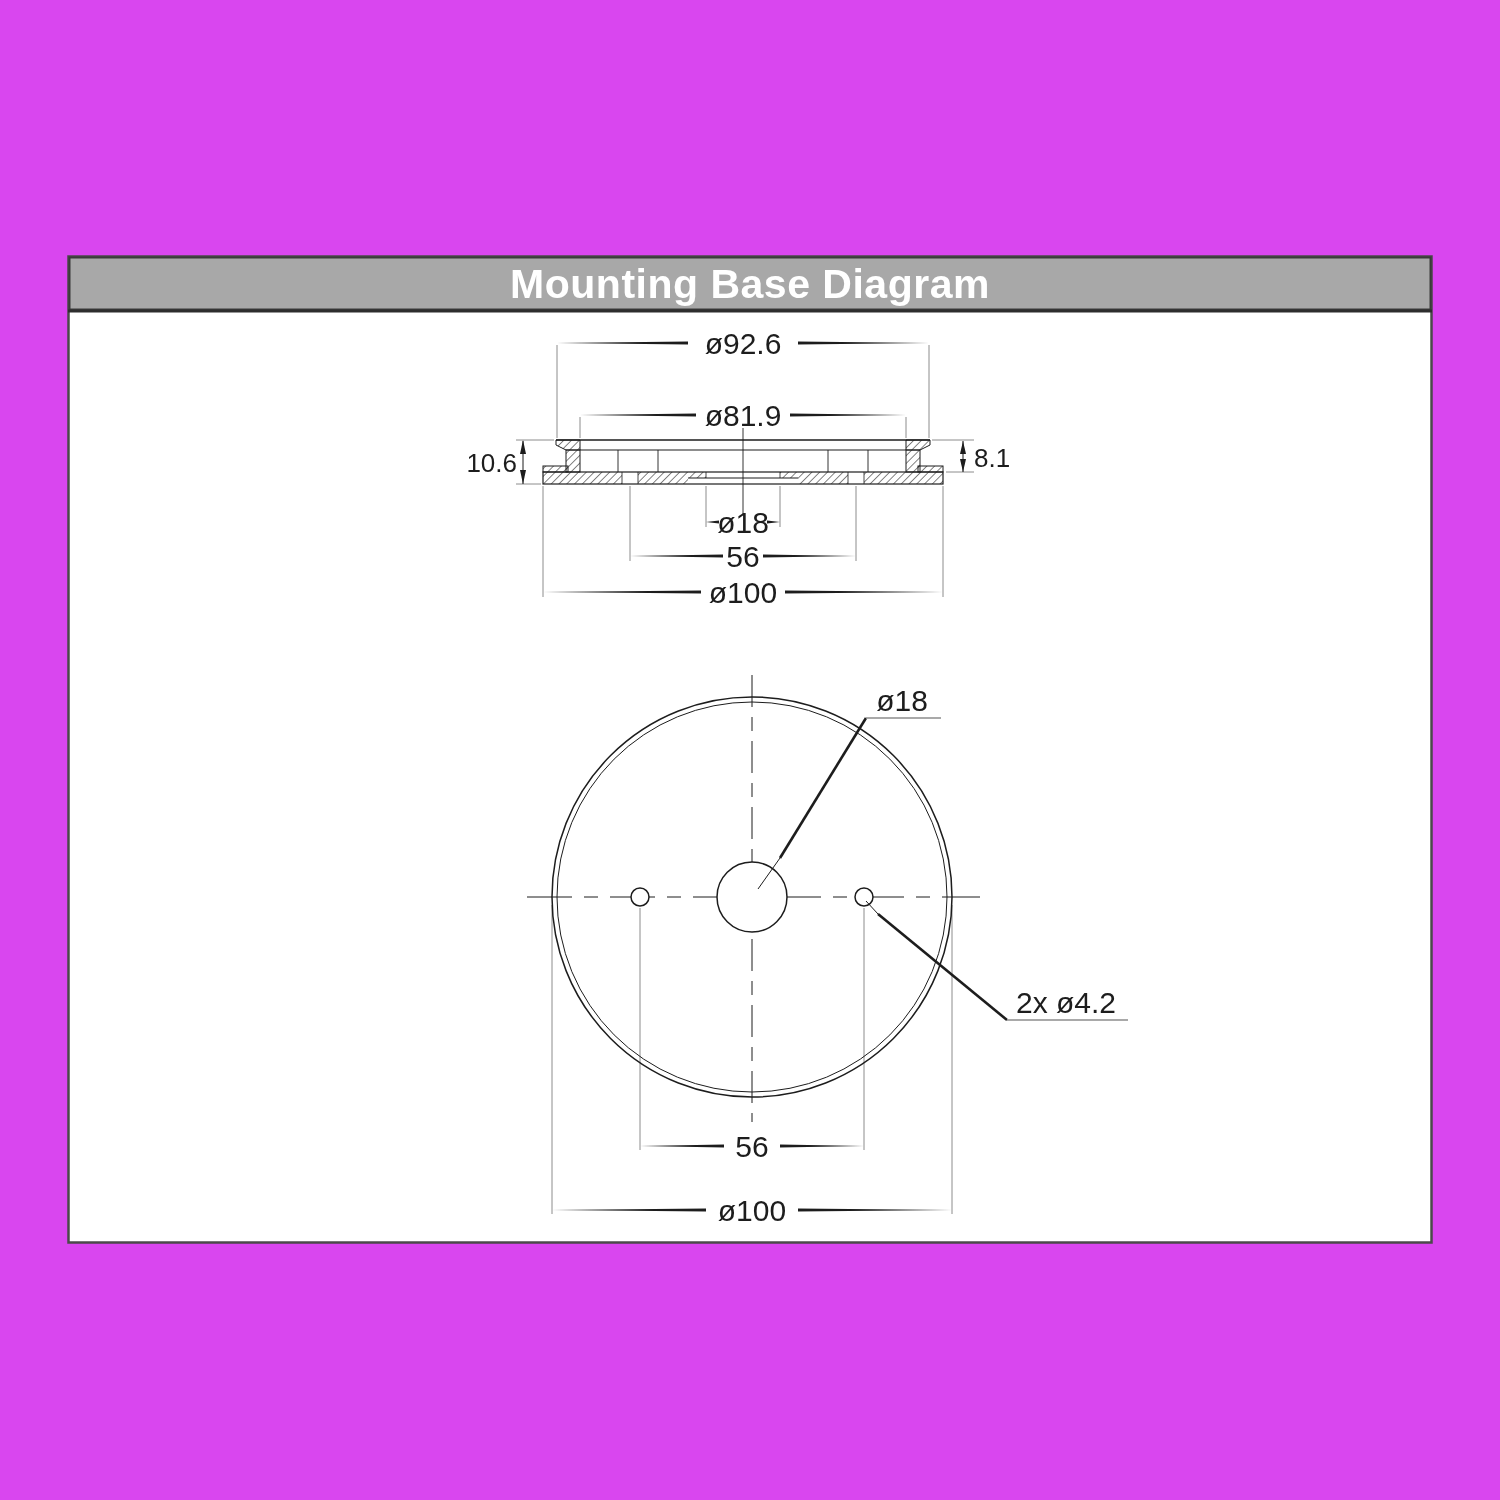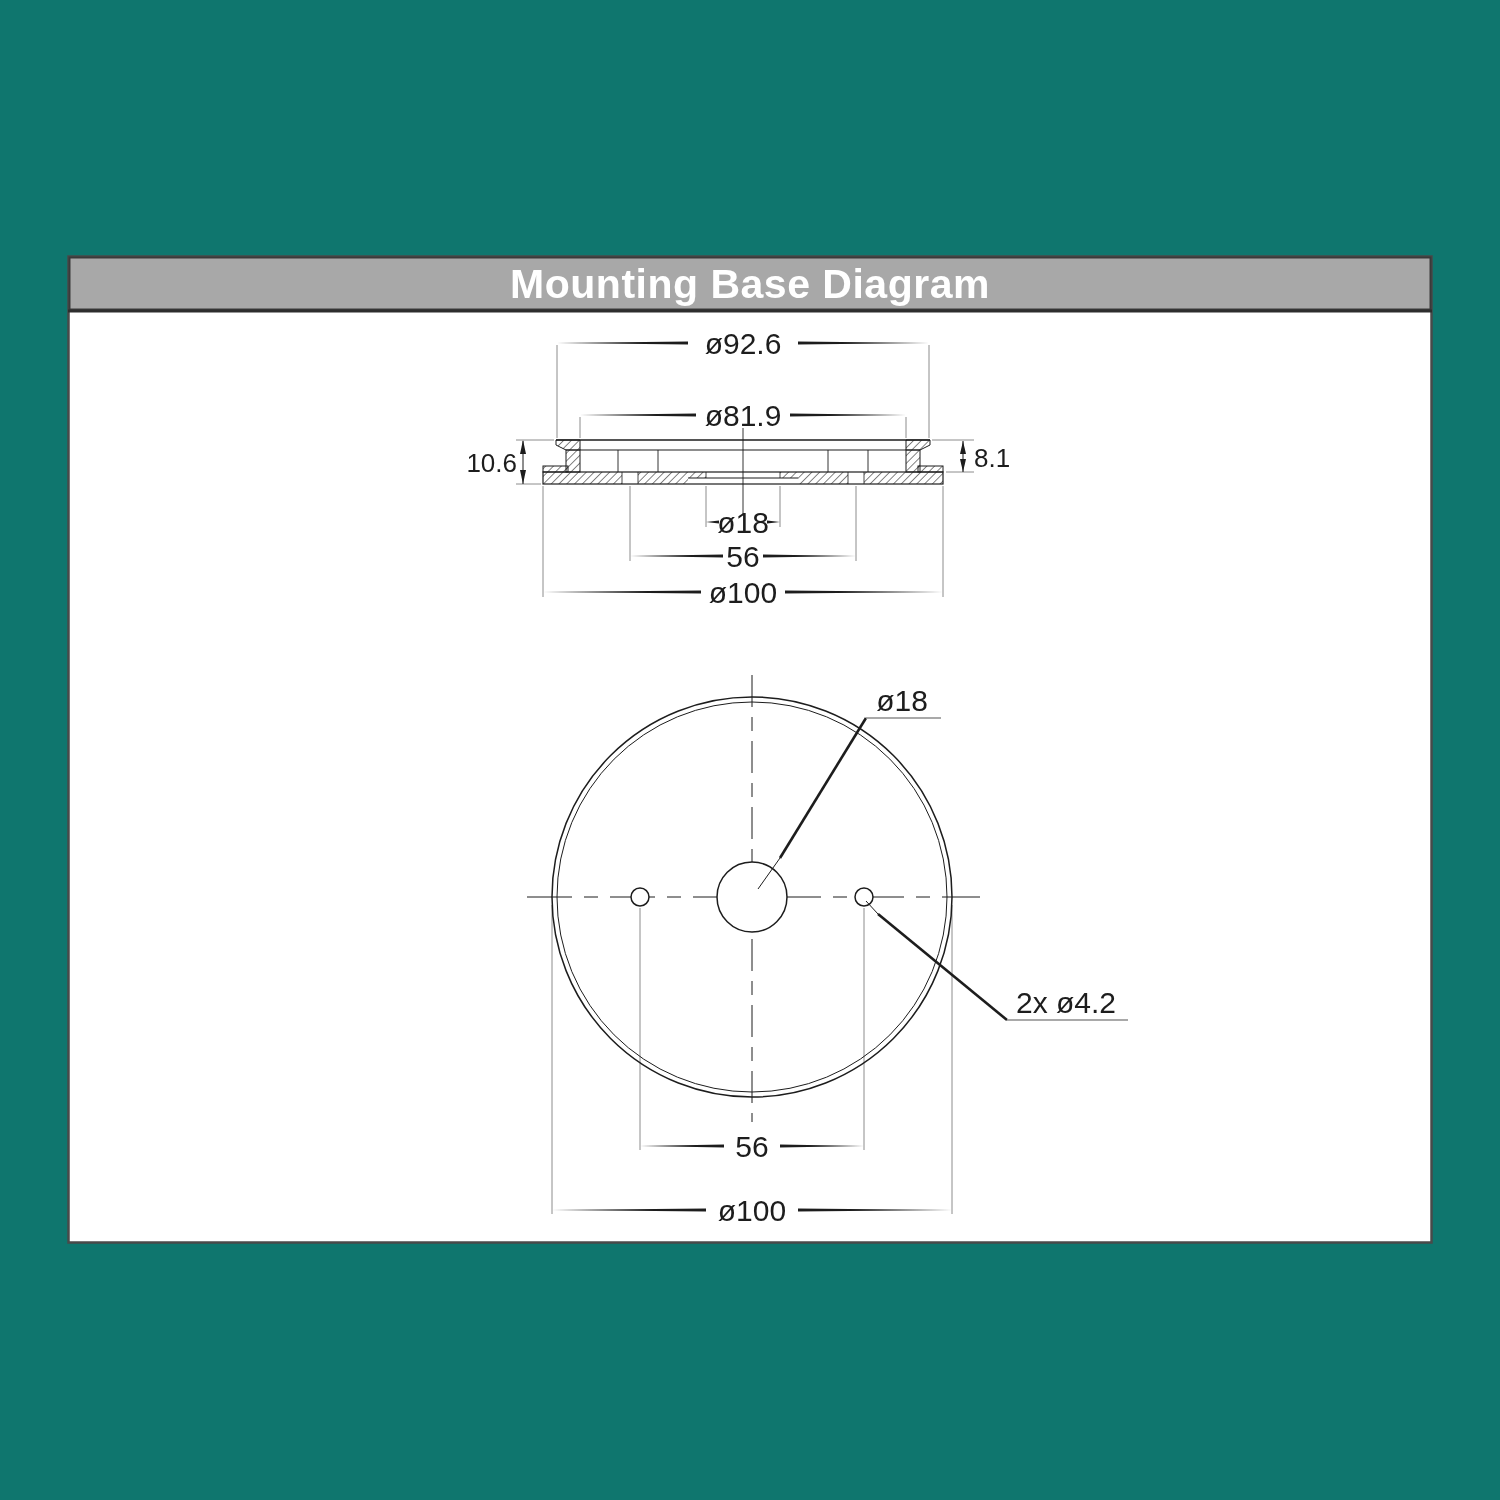--- a/index.html
+++ b/index.html
@@ -1,20 +1,20 @@
 <!DOCTYPE html>
 <html><head>
 <meta charset="utf-8">
 <style>
   html, body { margin: 0; padding: 0; background: #ffffff; }
   .page {
     position: relative;
     width: 1500px;
     height: 1500px;
-    background: #0f766e;
+    background: #d946ef;
     font-family: "Liberation Sans", sans-serif;
   }
   svg { position: absolute; left: 0; top: 0; }
   .dim-text {
     font-family: "Liberation Sans", sans-serif;
     font-size: 30px;
     fill: #1d1d1d;
   }
   .dim-text-small {
     font-family: "Liberation Sans", sans-serif;

